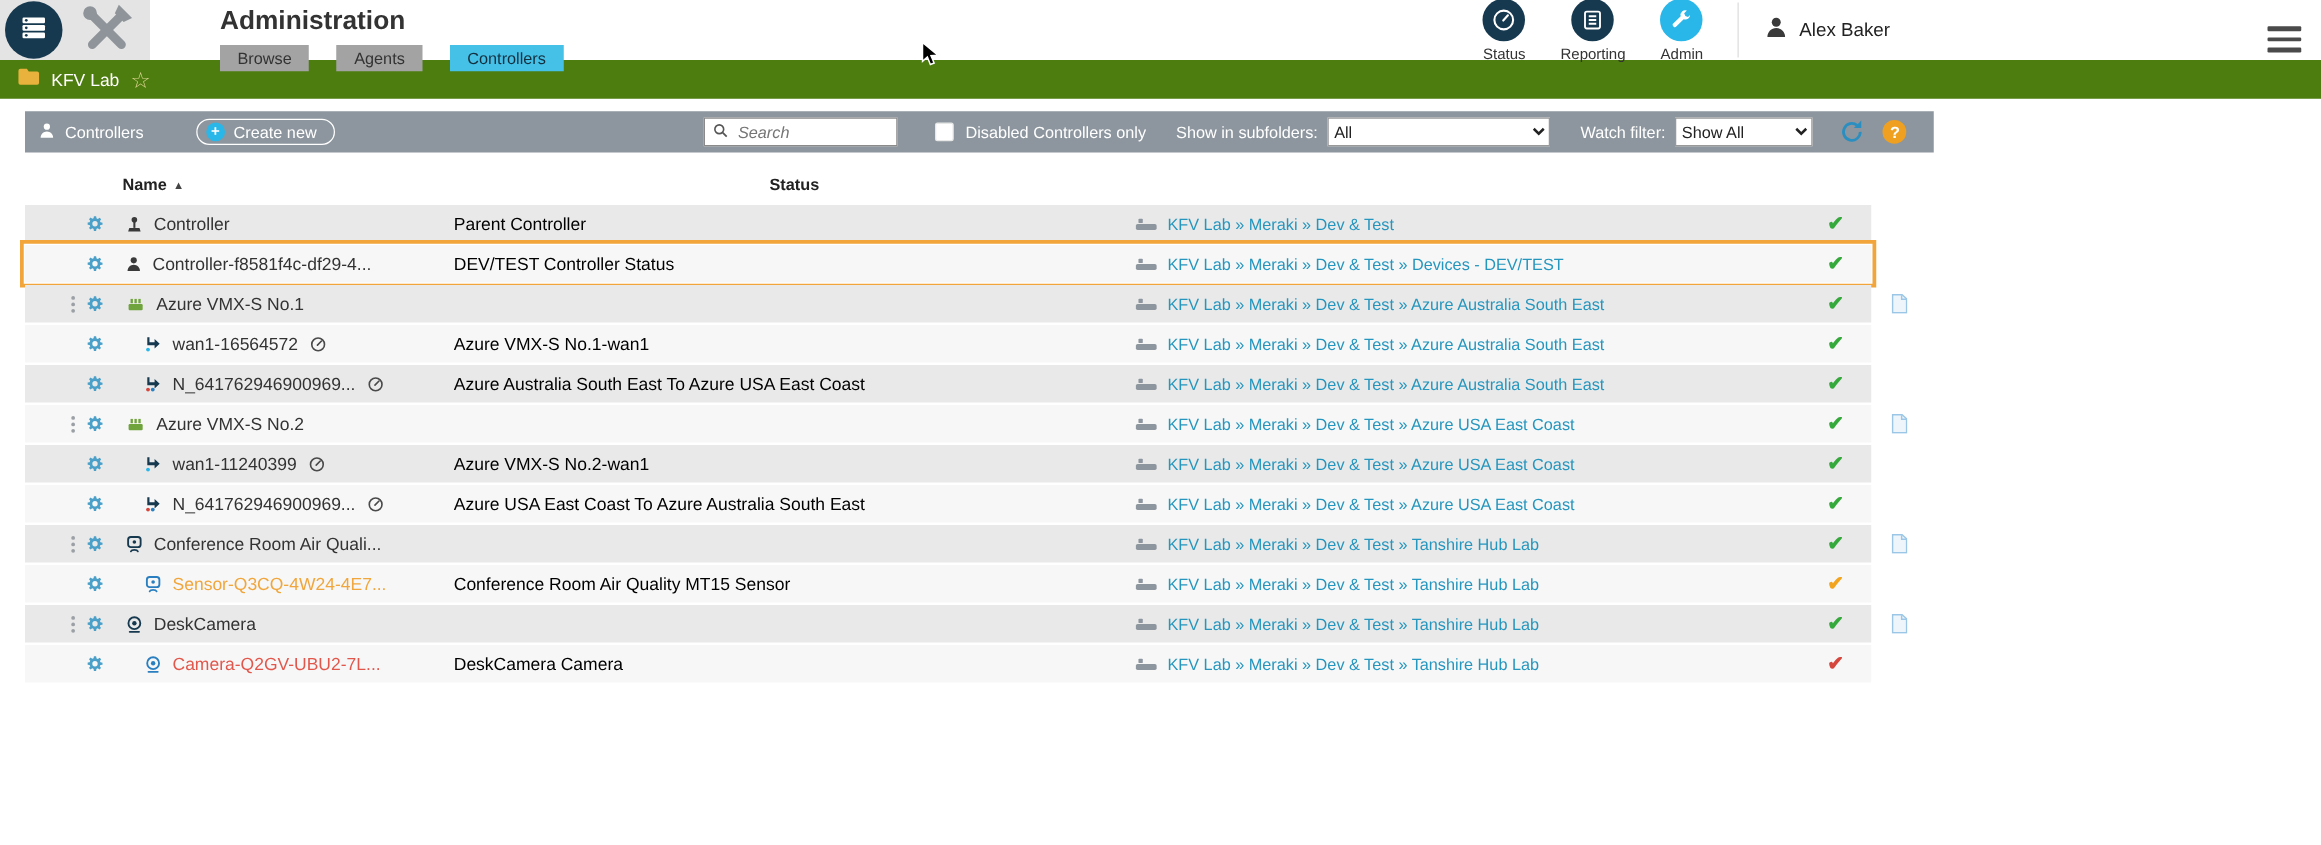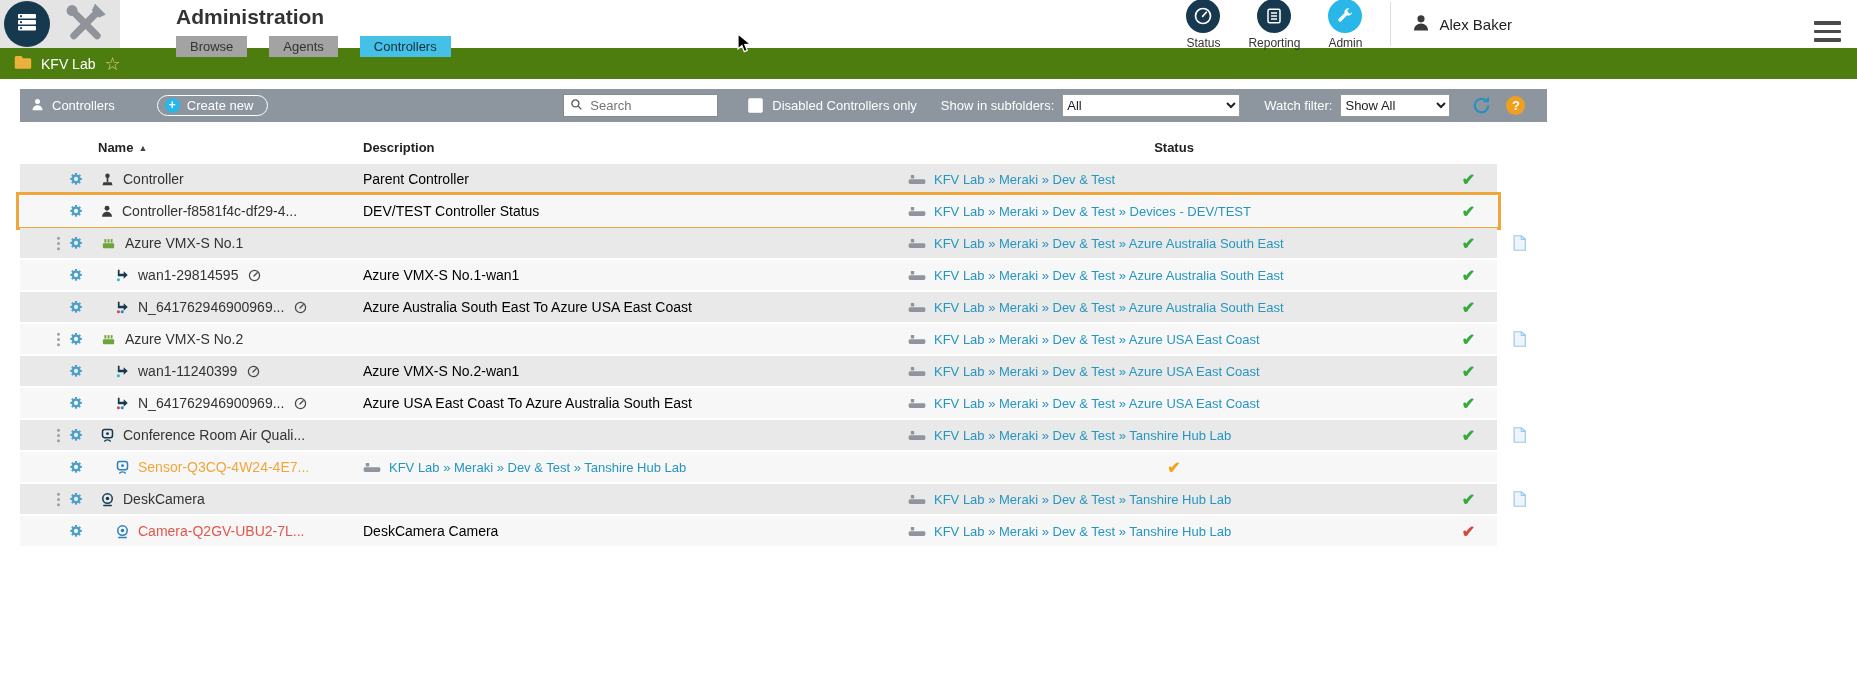--- a/index.html
+++ b/index.html
@@ -30,21 +30,21 @@
   .breadcrumb-bar { height:31px; background:#4d7c0f; display:flex; align-items:center; gap:9px; padding-left:14px; }
   .breadcrumb-label { color:#fff; font-size:14px; }
   .star { color:#d9d48e; font-size:18px; line-height:1; cursor:pointer; }
   
   .content { width:1527px; margin:10px 0 0 20px; }
   .toolbar { height:33px; background:#8d969e; display:flex; align-items:center; padding:0 10px; color:#fff; font-size:13px; }
   .tb-section { display:flex; align-items:center; gap:7px; font-size:13px; }
   .create-btn { margin-left:42px; display:flex; align-items:center; gap:7px; border:1px solid #fff; border-radius:12px; background:transparent; color:#fff; font-size:13px; padding:2px 14px 2px 7px; cursor:pointer; font-family:inherit; }
   .plus-badge { width:15px; height:15px; border-radius:50%; background:#29b6e8; color:#fff; font-size:12px; line-height:15px; text-align:center; font-weight:bold; }
   .search-wrap { margin-left:295px; background:#fff; border:1px solid #8a8a8a; display:flex; align-items:center; gap:5px; padding:0 6px; height:23px; width:155px; }
-  .search-input { border:none; outline:none; font-size:13px; width:118px; font-family:inherit; color:#be185d; background:transparent; }
+  .search-input { border:none; outline:none; font-size:13px; width:118px; font-family:inherit; color:#be185d; background:transparent;font-style:italic; }
   .checkbox { margin-left:30px; width:15px; height:15px; background:#fff; border:1px solid #e8e8e8; border-radius:2px; cursor:pointer; flex:0 0 auto; }
   .cb-label { margin-left:9px; }
   .dd-label { margin-left:24px; }
   select { margin-left:8px; height:23px; font-size:13px; font-family:inherit; border:1px solid #999; background:#fff; color:#222; }
   .subfolders-select { width:178px; }
   .watch-select { width:110px; }
   .refresh { margin-left:22px; cursor:pointer; display:flex; }
   .help-btn { margin-left:15px; width:19px; height:19px; border-radius:50%; background:#f0a020; color:#fff; font-weight:bold; font-size:13px; display:flex; align-items:center; justify-content:center; cursor:pointer; }
   
   .table { margin-top:18px; }
@@ -215,21 +215,20 @@
     <span class="help-btn">?</span>
   </div>
 
   <div class="table">
     <div class="thead">
       <span></span>
       <span class="th-name">
         <span>Name</span>
         <span class="sort-arrow">▲</span>
       </span>
-      <span>Description</span>
       <span class="th-status">Status</span>
     </div>
     <div>
         <div class="trow">
           <div class="band">
             <span class="c-ctrl">
               <span class="handle"></span>
               <span class="gearwrap">
                 <svg width="16" height="16" viewBox="0 0 24 24">
                   <path fill="#4aa0c8" fill-rule="evenodd" d="M21 13.3v-2.6l-2.4-.4a6.6 6.6 0 0 0-.7-1.6l1.5-2-1.9-1.9-2 1.5a6.6 6.6 0 0 0-1.6-.7L13.3 3h-2.6l-.4 2.4a6.6 6.6 0 0 0-1.6.7l-2-1.5-1.9 1.9 1.5 2a6.6 6.6 0 0 0-.7 1.6l-2.4.4v2.6l2.4.4c.2.6.4 1.1.7 1.6l-1.5 2 1.9 1.9 2-1.5c.5.3 1 .5 1.6.7l.4 2.4h2.6l.4-2.4a6.6 6.6 0 0 0 1.6-.7l2 1.5 1.9-1.9-1.5-2c.3-.5.5-1 .7-1.6l2.4-.4zM12 15.2a3.2 3.2 0 1 1 0-6.4 3.2 3.2 0 0 1 0 6.4z"></path>
@@ -351,21 +350,21 @@
                 </svg>
               </span>
             </span>
             <span class="c-name" style="padding-left:25px">
               <span class="row-icon">
                 <svg width="15" height="14" viewBox="0 0 24 24">
                   <path fill="#16394f" d="M4 3v11h10v4.5L21 12l-7-6.5V10H7V3z"></path>
                   <circle cx="5" cy="20" r="2.6" fill="#29b6e8"></circle>
                 </svg>
               </span>
-              <span class="row-name">wan1-29814595</span>
+              <span class="row-name">wan1-16564572</span>
               <span class="gauge">
                 <svg width="13" height="13" viewBox="0 0 24 24">
                   <circle cx="12" cy="12" r="9.4" fill="none" stroke="#4a4a4a" stroke-width="2.4"></circle>
                   <path d="M11 13L17 7" stroke="#4a4a4a" stroke-width="2.4" stroke-linecap="round"></path>
                 </svg>
               </span>
             </span>
             <span class="c-desc">Azure VMX-S No.1-wan1</span>
             <span class="c-path">
               <span class="path-icon">
@@ -607,20 +606,21 @@
             <span class="c-name" style="padding-left:25px">
               <span class="row-icon">
                 <svg width="15" height="15" viewBox="0 0 24 24">
                   <rect x="4" y="2.5" width="16" height="13" rx="3.5" fill="none" stroke="#2a7fc0" stroke-width="2.4"></rect>
                   <circle cx="12" cy="9" r="2.3" fill="#2a7fc0"></circle>
                   <path d="M7.5 21c1.2-2.8 7.8-2.8 9 0" fill="none" stroke="#2a7fc0" stroke-width="2.2" stroke-linecap="round"></path>
                 </svg>
               </span>
               <span class="row-name" style="color:#f0a63c">Sensor-Q3CQ-4W24-4E7...</span>
             </span>
+            <span class="c-desc">Conference Room Air Quality MT15 Sensor</span>
             <span class="c-path">
               <span class="path-icon">
                 <svg width="18" height="11" viewBox="0 0 26 15">
                   <rect x="1" y="7" width="24" height="7" rx="2" fill="#8d969e"></rect>
                   <rect x="4" y="1" width="5" height="5" rx="1" fill="#8d969e"></rect>
                 </svg>
               </span>
               <a class="path-link">KFV Lab » Meraki » Dev &amp; Test » Tanshire Hub Lab</a>
             </span>
             <span class="c-status"><span class="status-mark" style="color:#f2a41f">✔</span></span>

